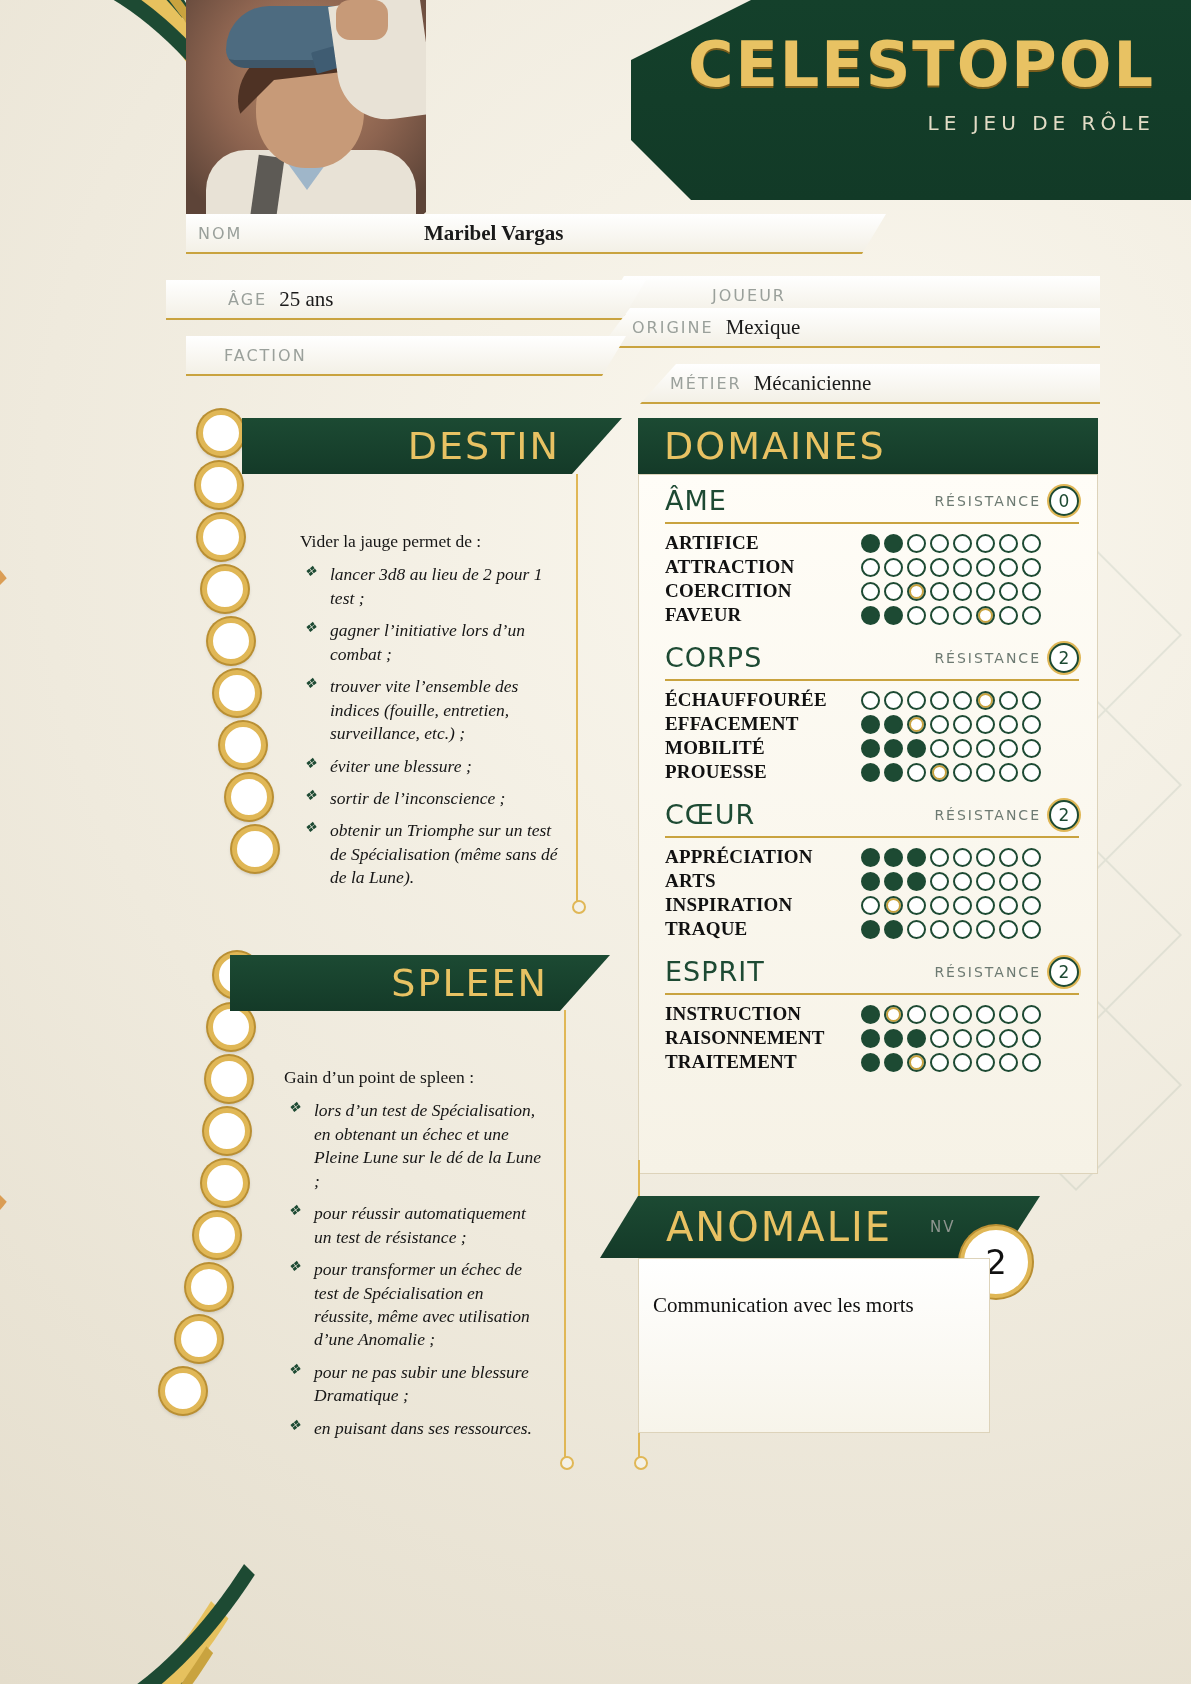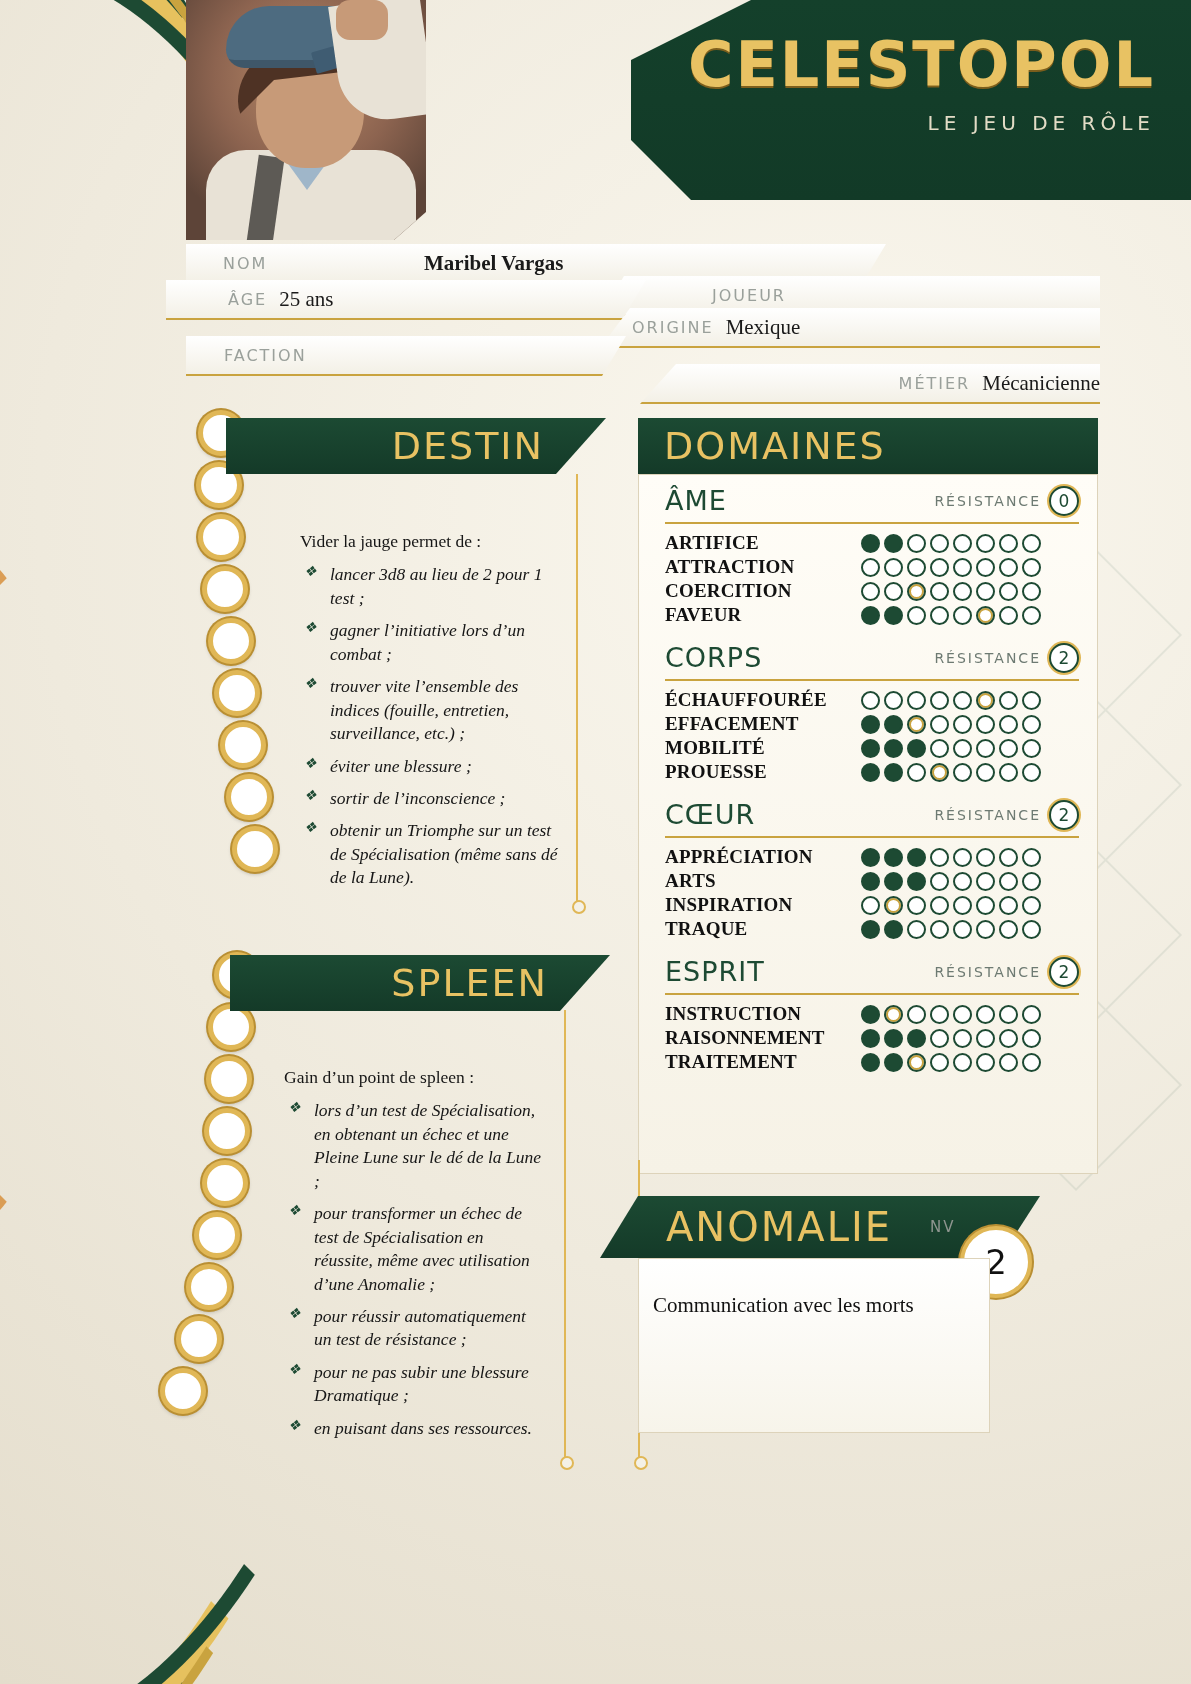--- a/index.html
+++ b/index.html
@@ -138,47 +138,47 @@
     font-size: 16px; letter-spacing: 2px; color: #9aa09b;
     text-transform: uppercase;
     padding: 0 12px;
   }
   .field .val {
     font-family: "Liberation Serif", serif;
     font-size: 21px; color: #1a1a1a;
   }
   .field.bold .val { font-weight: 700; }
 
-  .f-nom   { left: 186px; top: 244px; width: 700px;
-             clip-path: polygon(0 0, 700px 0, 676px 40px, 0 40px); padding-left: 25px; }
+  .f-nom   { left: 186px; top: 214px; width: 700px;
+             clip-path: polygon(0 0, 700px 0, 676px 40px, 0 40px); }
   .f-joueur{ left: 600px; top: 276px; width: 500px;
              clip-path: polygon(24px 0, 500px 0, 500px 40px, 0 40px); }
   .f-age   { left: 166px; top: 280px; width: 480px;
              clip-path: polygon(0 0, 480px 0, 456px 40px, 0 40px); }
   .f-origine{left: 600px; top: 308px; width: 500px;
              clip-path: polygon(30px 0, 500px 0, 500px 40px, 0 40px); }
   .f-faction{left: 186px; top: 336px; width: 440px;
              clip-path: polygon(0 0, 440px 0, 416px 40px, 0 40px); }
   .f-metier{ left: 640px; top: 364px; width: 460px;
-             clip-path: polygon(36px 0, 460px 0, 460px 40px, 0 40px); justify-content: flex-end; }
+             clip-path: polygon(36px 0, 460px 0, 460px 40px, 0 40px); }
   .f-joueur .lbl, .f-origine .lbl, .f-metier .lbl { order: 0; }
 
   
   .sec-head {
     position: absolute; height: 56px;
     background: linear-gradient(180deg,#1c4a33 0%, #143a28 100%);
     display:flex; align-items:center;
   }
   .sec-head .title {
     font-family: "DejaVu Sans", sans-serif;
     font-size: 38px; letter-spacing: 2px; color: #e8c263;
   }
 
   .destin-head {
-    left: 226px; top: 418px; width: 380px;
+    left: 242px; top: 418px; width: 380px;
     clip-path: polygon(0 0, 380px 0, 330px 56px, 0 56px);
     justify-content: flex-end; padding-right: 62px;
   }
   .spleen-head {
     left: 230px; top: 955px; width: 380px;
     clip-path: polygon(0 0, 380px 0, 330px 56px, 0 56px);
     justify-content: flex-end; padding-right: 62px;
   }
   .domaines-head {
     left: 638px; top: 418px; width: 460px;
@@ -404,22 +404,22 @@
   </div>
 
   <div class="sec-head spleen-head">
     <span class="title">SPLEEN</span>
   </div>
   <div class="conn" style="left:564px; top:1010px; height:450px;"></div>
   <div class="txt-block spleen-text">
     <div class="intro">Gain d’un point de spleen :</div>
     <ul id="spleen-list">
         <li>lors d’un test de Spécialisation, en obtenant un échec et une Pleine Lune sur le dé de la Lune ;</li>
+        <li>pour réussir automatiquement un test de résistance ;</li>
         <li>pour transformer un échec de test de Spécialisation en réussite, même avec utilisation d’une Anomalie ;</li>
-        <li>pour réussir automatiquement un test de résistance ;</li>
         <li>pour ne pas subir une blessure Dramatique ;</li>
         <li>en puisant dans ses ressources.</li>
       </ul>
   </div>
 
   <div class="sec-head domaines-head">
     <span class="title">DOMAINES</span>
   </div>
   <div class="dom-panel" id="dom-panel">
       <div class="dom-group">

